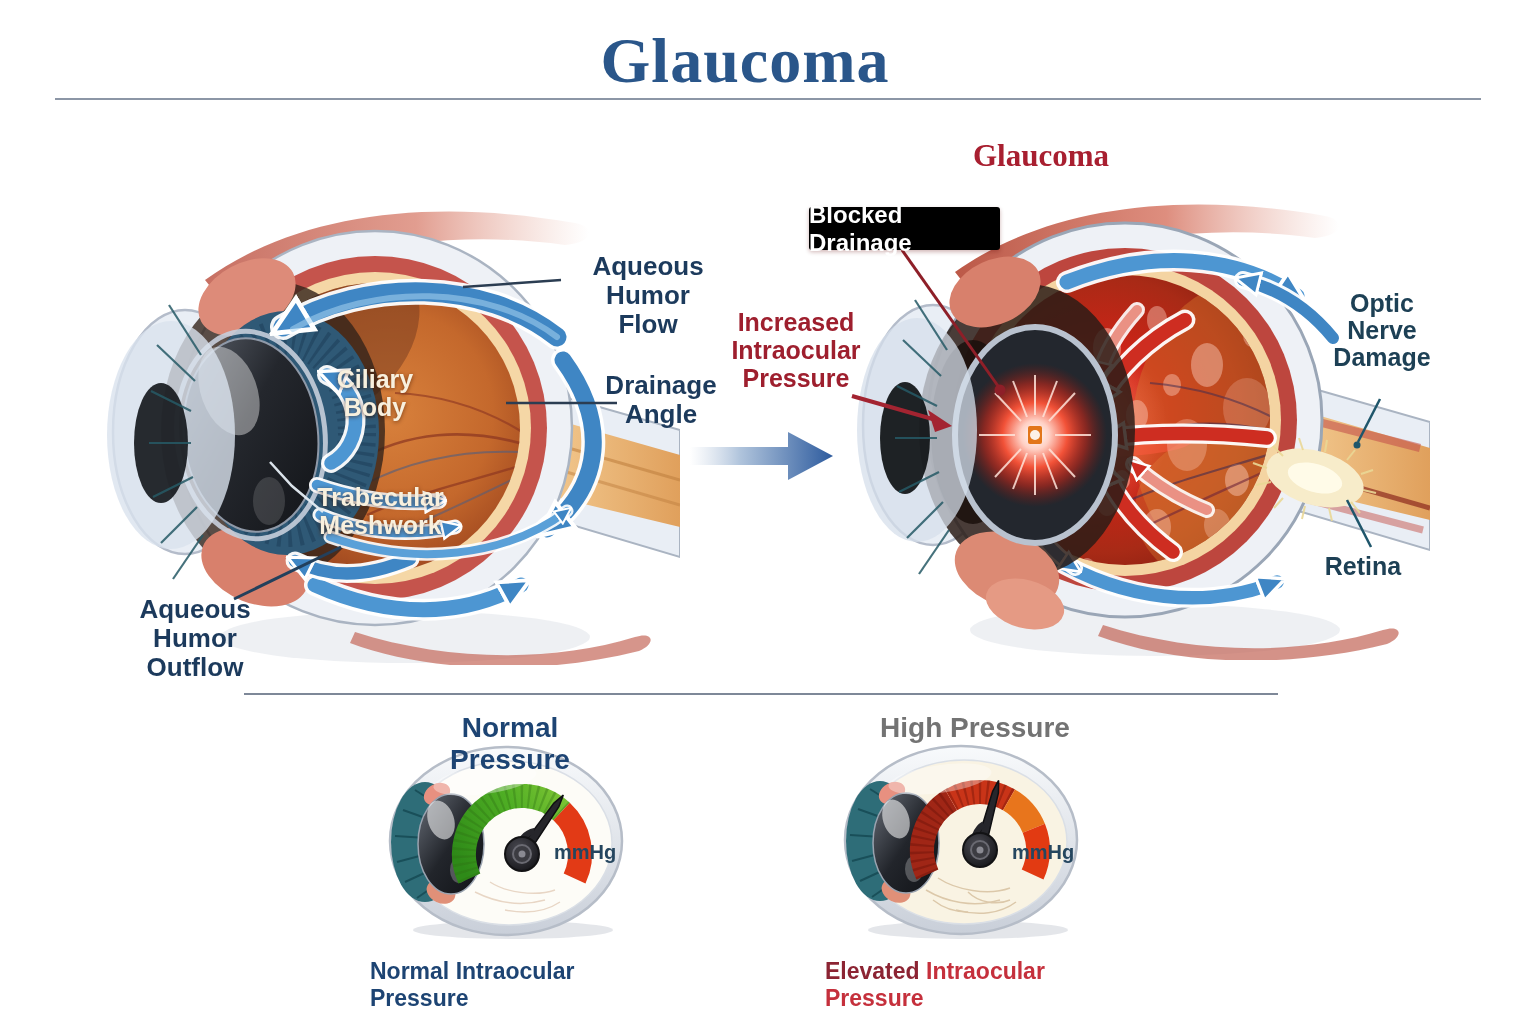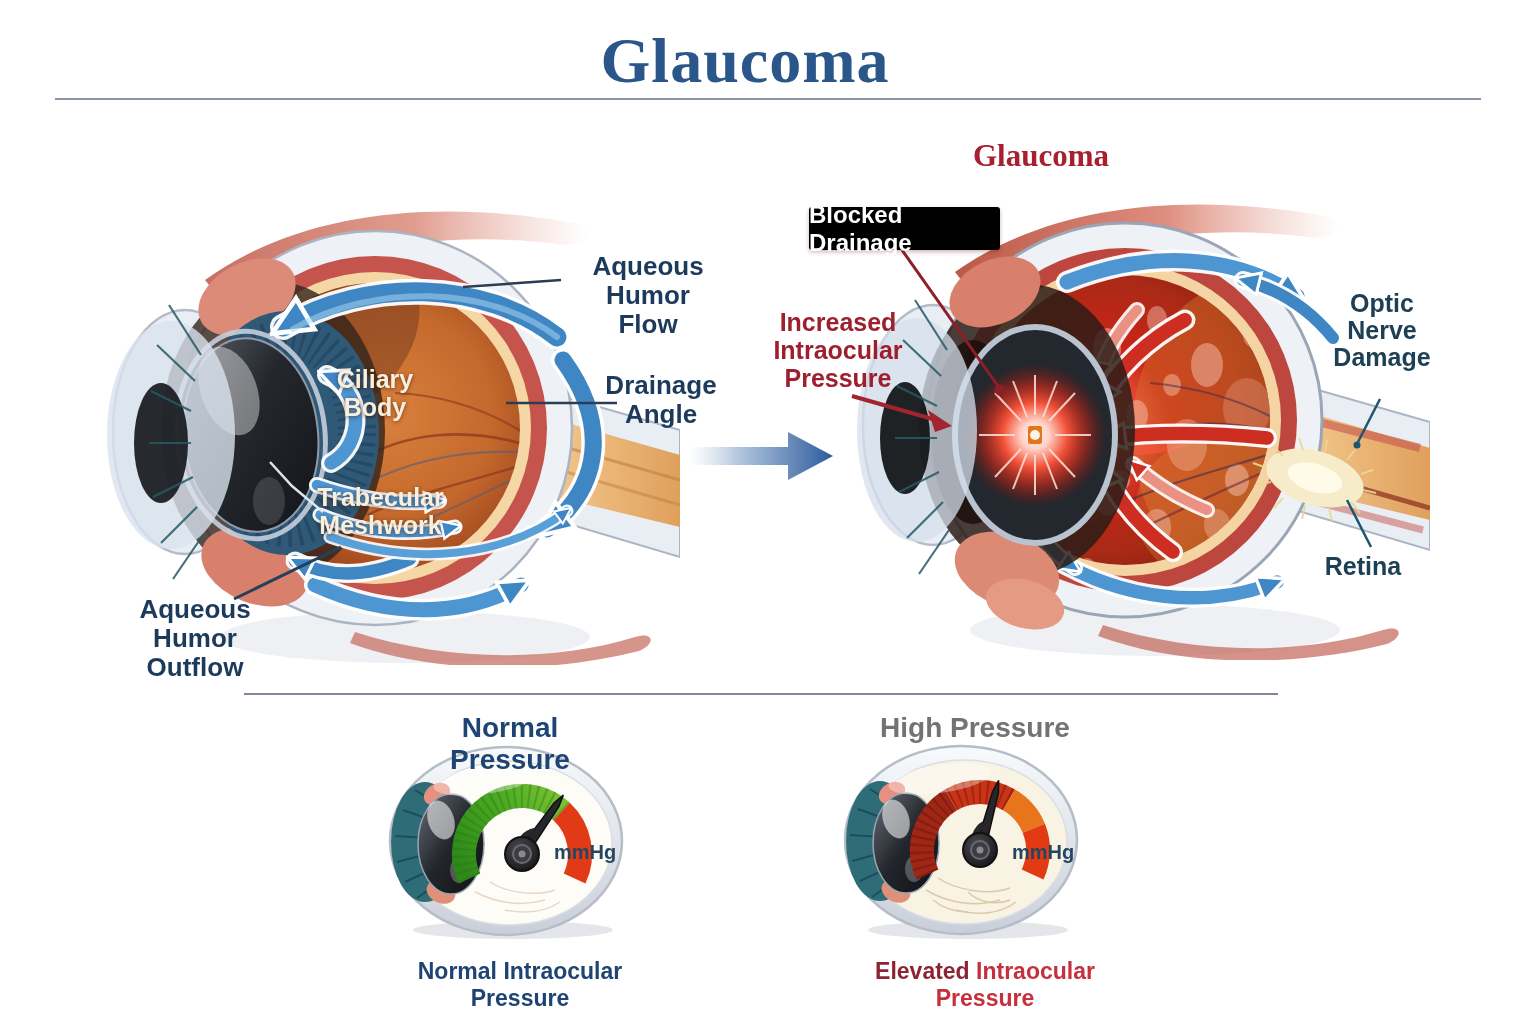--- a/index.html
+++ b/index.html
@@ -15,21 +15,21 @@
   .title{z-index:10;font-family:"Liberation Serif",serif;font-weight:700;font-size:64px;
          color:#2a568a;text-align:center;letter-spacing:1px;}
   .h-normal{z-index:10;font-size:35px;font-weight:700;color:#1b3c6b;}
   .h-glauc{z-index:10;font-family:"Liberation Serif",serif;font-size:31px;font-weight:700;color:#a81f30;}
   .blocked-box{z-index:10;background:#000000;border-radius:3px;display:flex;align-items:center;
          justify-content:center;color:#fff;font-size:24px;font-weight:700;
          box-shadow:0 2px 4px rgba(100,10,10,.3);}
   .g-head{z-index:10;font-size:28px;font-weight:700;text-align:center;}
   .g-head.blue{color:#1d4473;} .g-head.red{color:#737373;}
   .mmhg{z-index:10;font-size:20px;font-weight:600;color:#25465f;}
-  .caption{z-index:10;font-size:23px;font-weight:700;text-align:center;}
+  .caption{z-index:10;font-size:23px;font-weight:700;}
   .caption.blue{color:#1d4473;}
   .cap-prefix{color:#8c2433;} .cap-rest{color:#c5303c;}
 </style>
 </head>
 <body>
 
 <div class="stage">
 
   <svg class="abs" style="left:105px;top:185px;z-index:1" width="575" height="480" viewBox="0 0 575 480">
     <defs>
@@ -462,21 +462,21 @@
   <div class="lbl lbl-white" style="left:298px;top:483px;width:165px">
     <div>Trabecular</div>
     <div>Meshwork</div>
   </div>
   <div class="lbl lbl-blue" style="left:100px;top:595px;width:190px">
     <div>Aqueous Humor</div>
     <div>Outflow</div>
   </div>
 
   <div class="abs blocked-box" style="left:809px;top:207px;width:191px;height:43px">Blocked Drainage</div>
-  <div class="lbl lbl-red" style="left:762px;top:308px;width:152px">
+  <div class="lbl lbl-red" style="left:720px;top:308px;width:152px">
     <div>Increased</div>
     <div>Intraocular</div>
     <div>Pressure</div>
   </div>
   <div class="lbl lbl-teal" style="left:1332px;top:290px;width:100px">
     <div>Optic</div>
     <div>Nerve</div>
     <div>Damage</div>
   </div>
   <div class="lbl lbl-teal" style="left:1318px;top:553px;width:90px">Retina</div>

